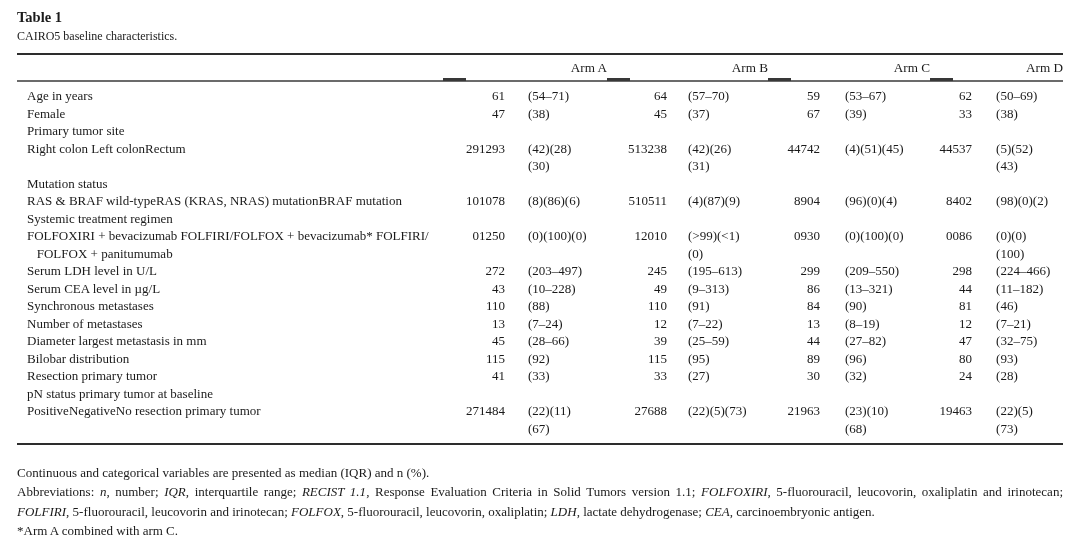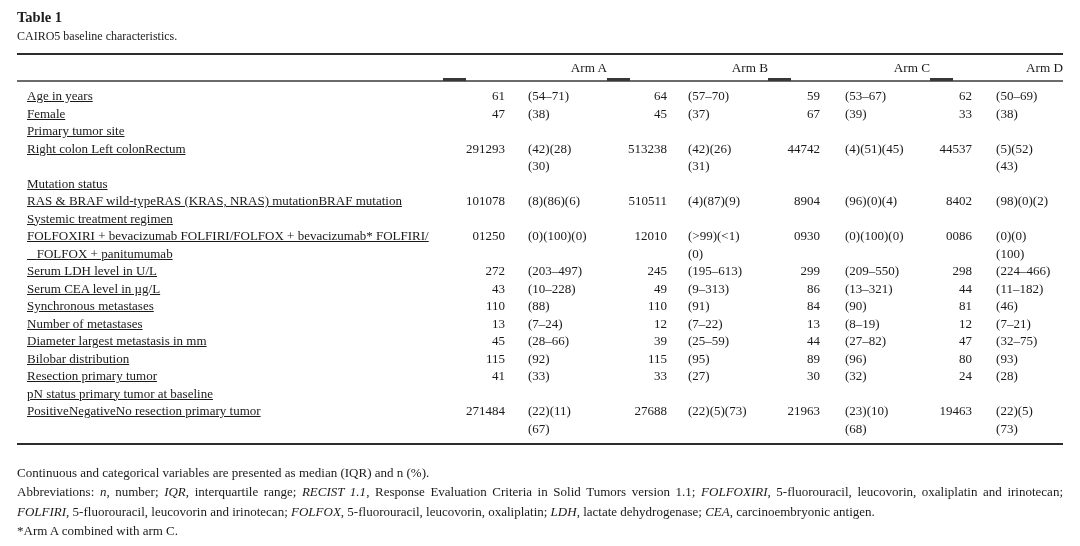--- a/index.html
+++ b/index.html
@@ -50,21 +50,21 @@
 
   tbody td {
     font-size: 13px;
     line-height: 17.5px;
     vertical-align: top;
     padding: 0;
   }
   tbody tr:first-child td { padding-top: 5px; }
   tbody tr:last-child td  { padding-bottom: 6px; }
 
-  td.lbl { padding-left: 10px; white-space: pre-wrap; text-decoration: underline; }
+  td.lbl { padding-left: 10px; white-space: pre-wrap; }
   td.num { text-align: right; white-space: nowrap; }
   td.pct { white-space: pre-wrap; }
   tbody td:nth-child(3) { padding-left: 23px; }
   tbody td:nth-child(5) { padding-left: 21px; }
   tbody td:nth-child(7) { padding-left: 25px; }
   tbody td:nth-child(9) { padding-left: 24px; }
 
   
   .seg {
     position: absolute;

